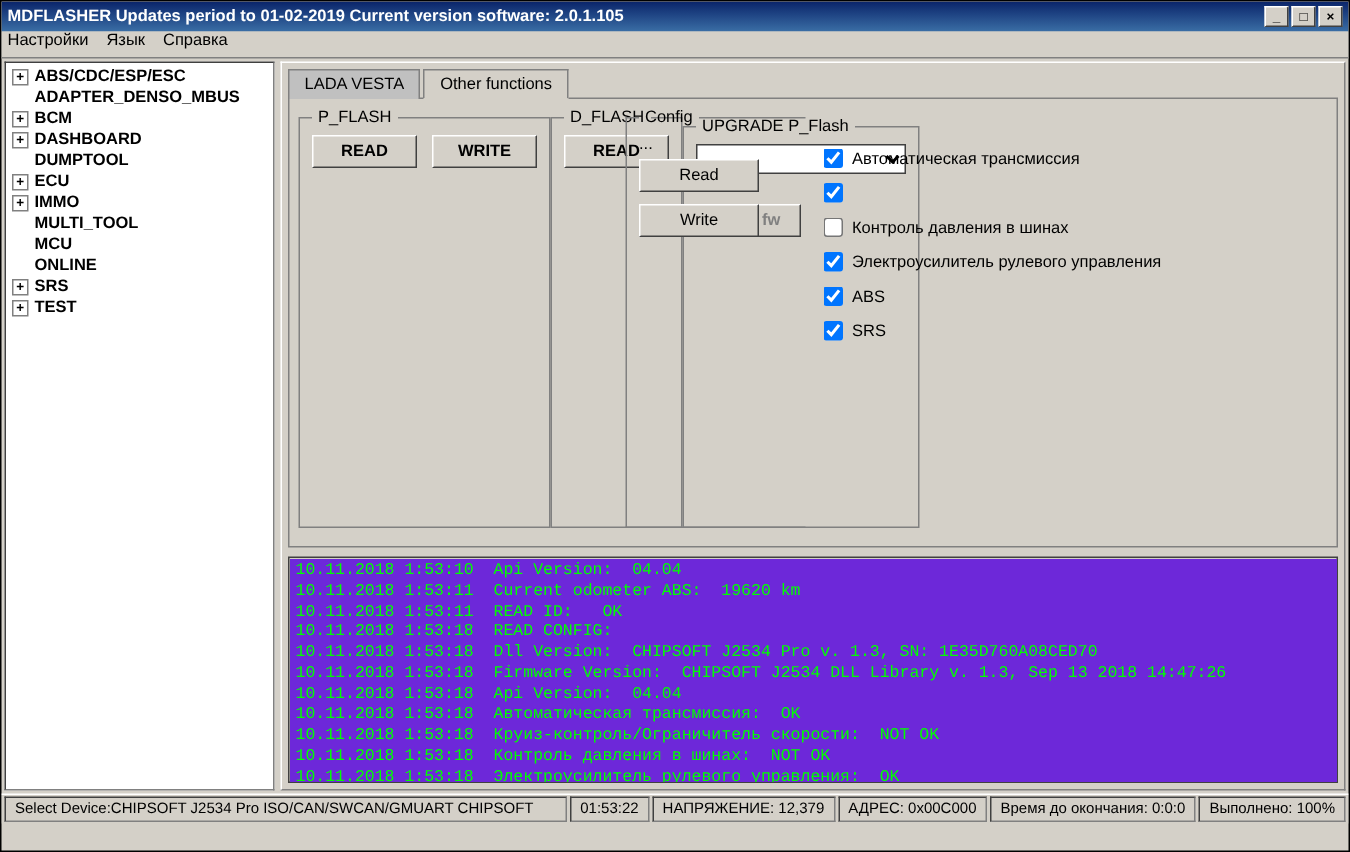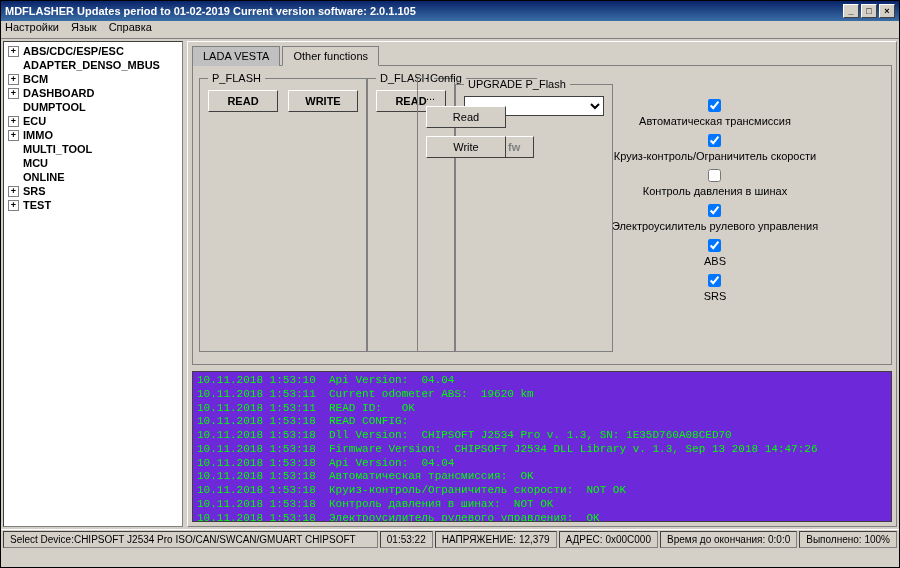--- a/index.html
+++ b/index.html
@@ -141,21 +141,21 @@
     color: #808080;
     cursor: default;
   }
   .btn-row { display:flex; gap:10px; }
   select.combo {
     width: 140px;
     height: 20px;
     background:#fff;
     border:1px solid #404040;
   }
-  .chk-row { display:flex; align-items:center; margin-bottom:4px;flex-direction:column; }
+  .chk-row { display:flex; align-items:center; margin-bottom:4px; }
   .chk-row input { margin-right:6px; }
   .log {
     flex: 1;
     background: #6d28d9;
     color: #00ff00;
     font-family: "Courier New", monospace;
     font-size: 11px;
     padding: 2px 4px;
     overflow-y: scroll;
     margin-top: 6px;
@@ -289,21 +289,20 @@
         <button class="btn" style="display:block;width:80px;font-weight:normal;">Write</button>
       </fieldset>
 
       <div class="col-right" id="config-opts" style="padding-top:24px;">
           <div class="chk-row">
             <input type="checkbox" checked="" style="">
             <span>Автоматическая трансмиссия</span>
           </div>
           <div class="chk-row">
             <input type="checkbox" checked="" style="">
-            <span>Круиз-контроль/Ограничитель скорости</span>
           </div>
           <div class="chk-row">
             <input type="checkbox" style="">
             <span>Контроль давления в шинах</span>
           </div>
           <div class="chk-row">
             <input type="checkbox" checked="" style="">
             <span>Электроусилитель рулевого управления</span>
           </div>
           <div class="chk-row">

